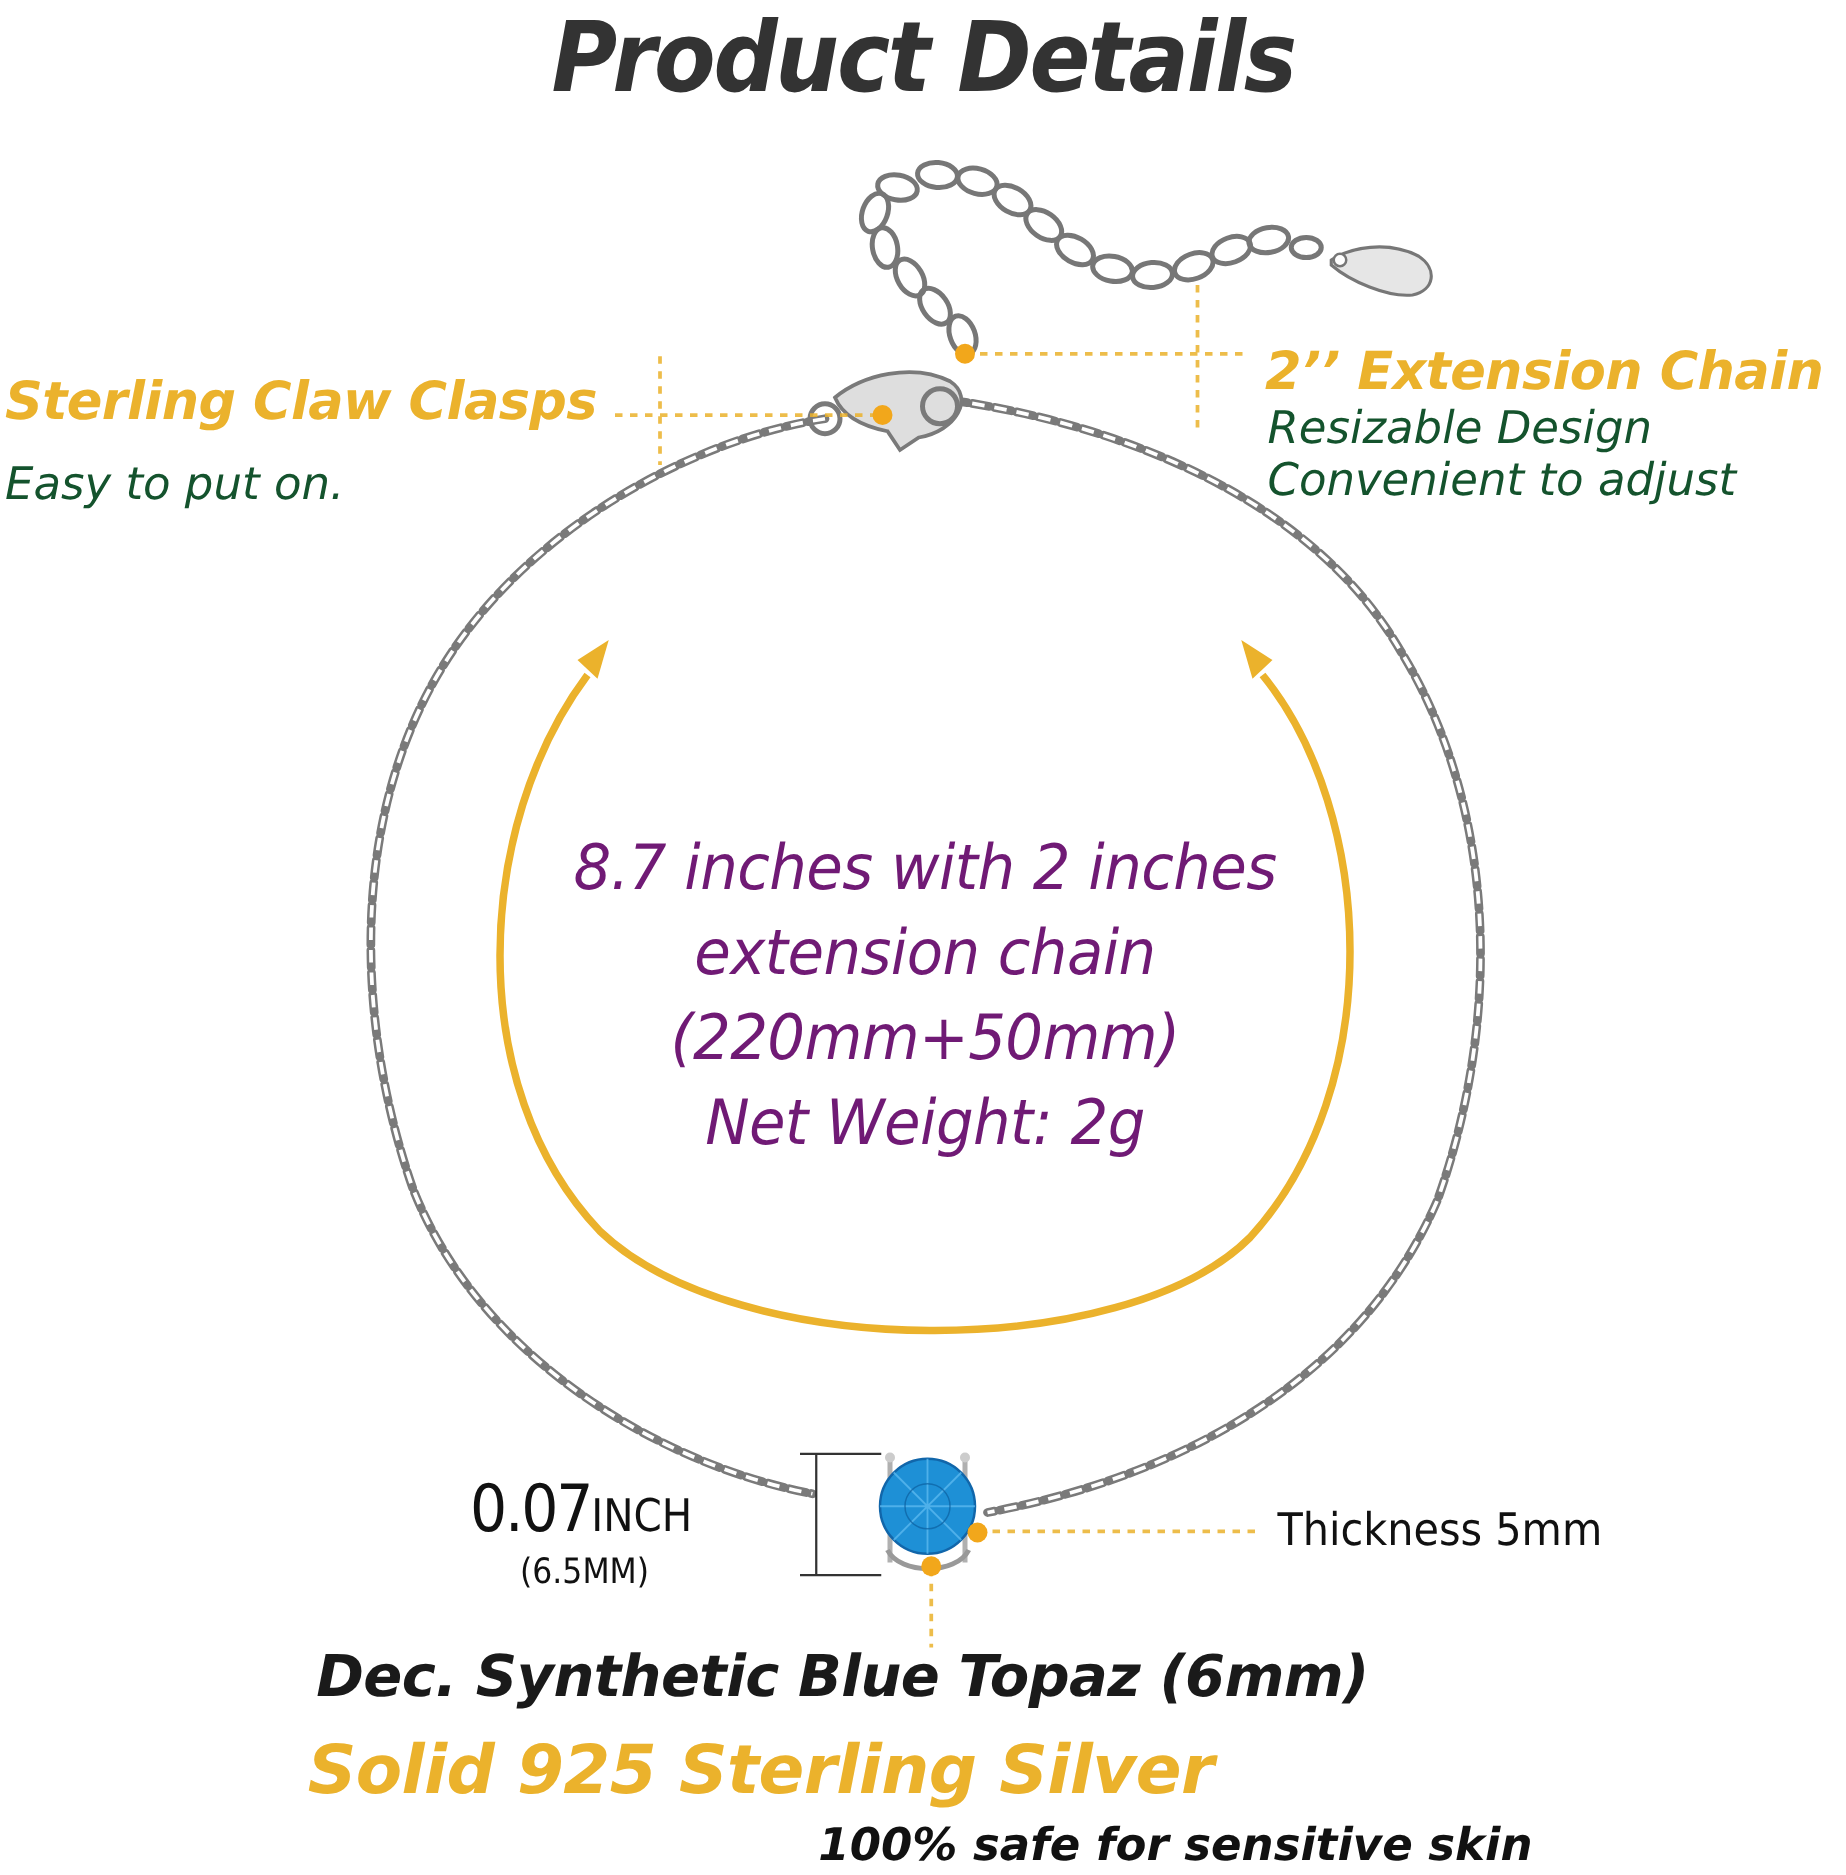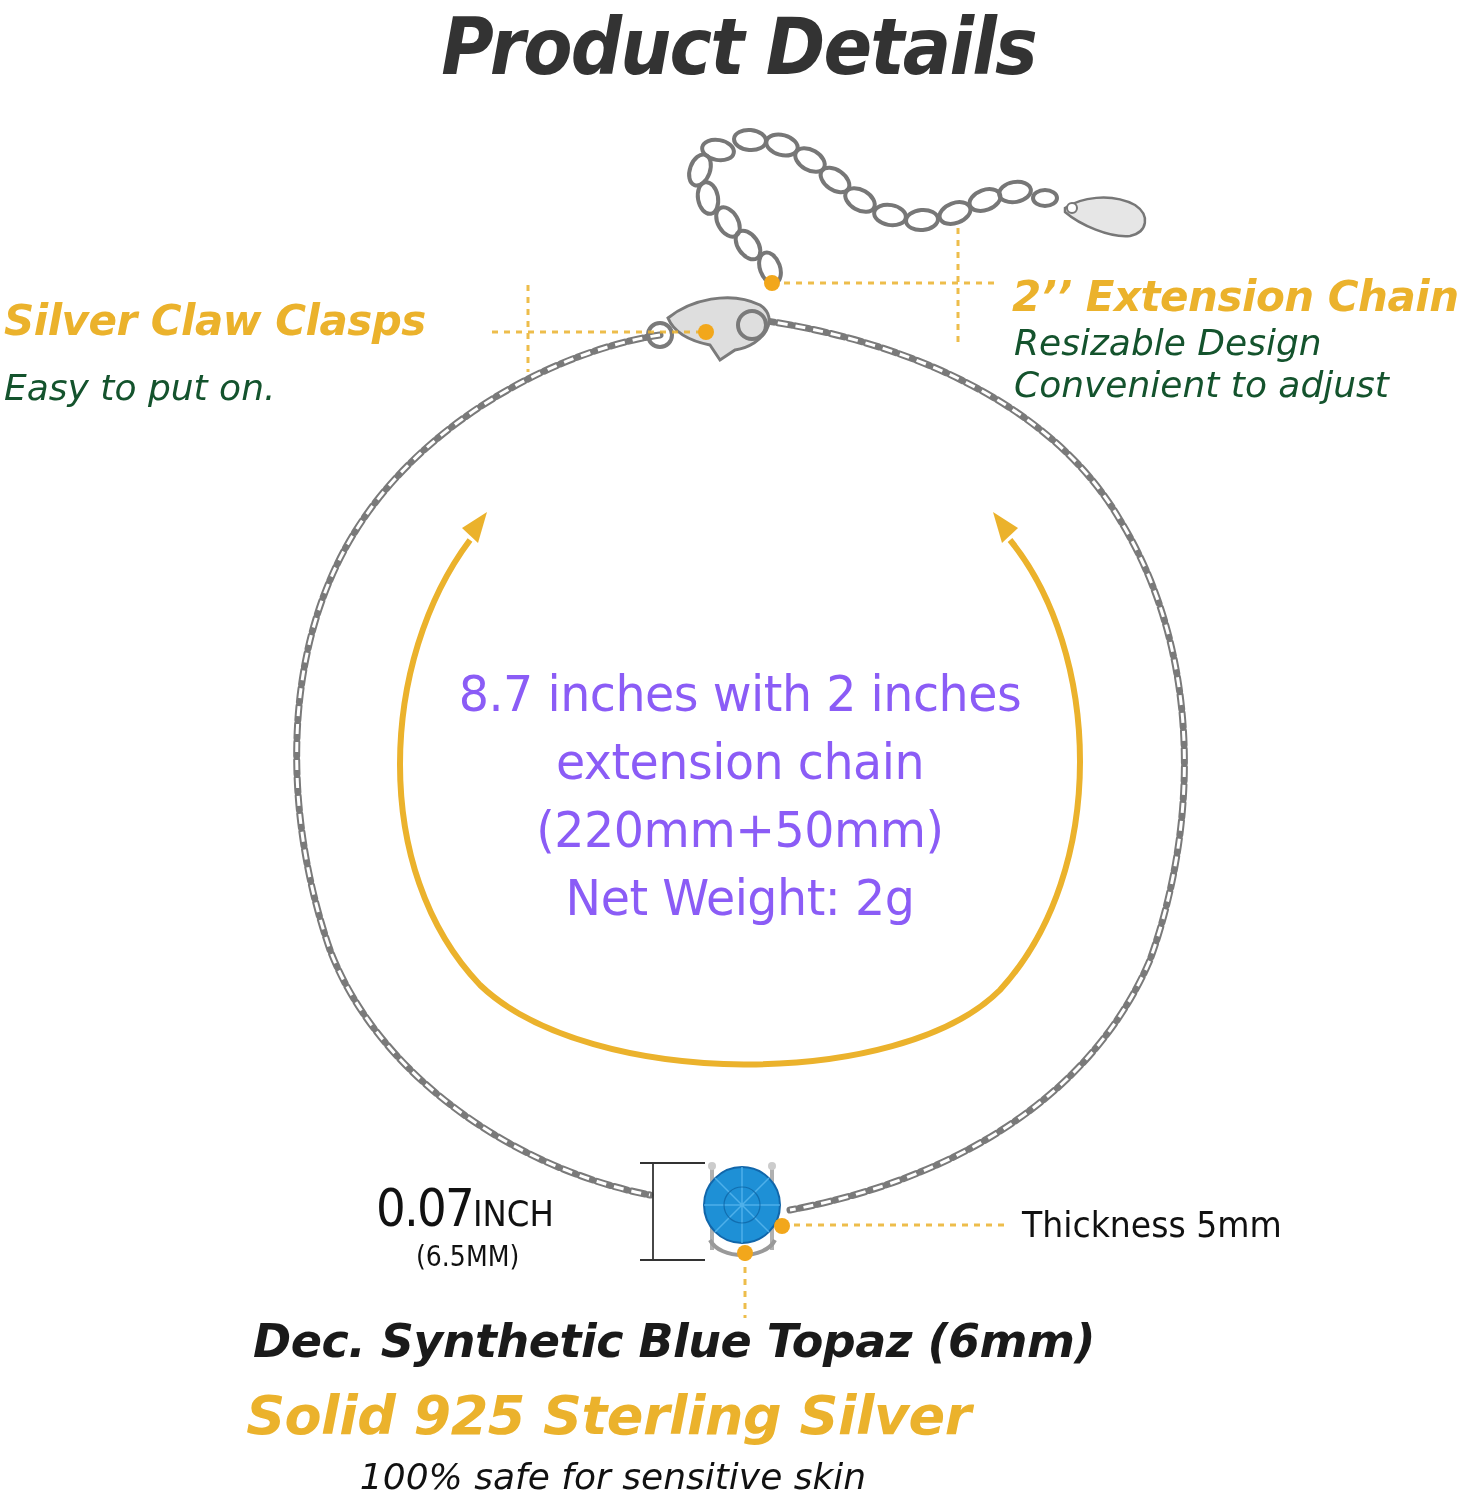--- a/index.html
+++ b/index.html
@@ -16,22 +16,22 @@
       font-family: "DejaVu Sans", sans-serif; font-style: italic; font-weight: bold;
       font-size: 42px; letter-spacing: -0.5px; white-space: nowrap;
     }
     .label-black {
       font-family: "DejaVu Sans", sans-serif; font-style: italic;
       font-size: 36px; color: #14532d; white-space: nowrap; line-height: 42px;
       transform-origin: left top;
     }
     .center-text {
       left: 380px; top: 660px; width: 720px; text-align: center;
-      font-family: "DejaVu Sans", sans-serif; 
-      font-size: 50px; line-height: 68px; color: #8b5cf6; letter-spacing: -0.5px;
+      font-family: "DejaVu Sans", sans-serif; font-style: italic;
+      font-size: 50px; line-height: 68px; color: #701a75; letter-spacing: -0.5px;
     }
     .center-text div { transform: scaleX(0.95); }
     .dim-big {
       font-family: "DejaVu Sans", sans-serif; font-size: 52px; color: #111111;
       white-space: nowrap; letter-spacing: -2px; transform: scaleX(0.9); transform-origin: left top;
     }
     .dim-big .unit { font-size: 36px; letter-spacing: 0; }
     .dim-small {
       font-family: "DejaVu Sans", sans-serif; font-size: 28px; color: #111111;
       white-space: nowrap; transform: scaleX(0.9); transform-origin: left top;
@@ -44,23 +44,23 @@
       left: 0; width: 1348px; text-align: center; top: 1314px;
       font-family: "DejaVu Sans", sans-serif; font-style: italic; font-weight: bold;
       font-size: 46px; color: #1a1a1a; letter-spacing: -0.5px;
     }
     .silver {
       left: 0; width: 1217px; text-align: center; top: 1384px;
       font-family: "DejaVu Sans", sans-serif; font-style: italic; font-weight: bold;
       font-size: 54px; letter-spacing: -0.5px;
     }
     .safe {
-      left: 0; width: 1226px; text-align: center; top: 1456px;
+      left: 0; width: 1226px; text-align: right; top: 1456px;
       font-family: "DejaVu Sans", sans-serif; font-style: italic;
-      font-size: 36px; color: #111111;
+      font-size: 36px; color: #111111; font-weight: bold;
     }
     svg.art { position: absolute; left: 0; top: 0; }
   </style>
 </head>
 <body>
 
 <svg class="art" width="1477" height="1500" viewBox="0 0 1477 1500">
   <defs>
     <pattern id="chainPat" width="14" height="8" patternUnits="userSpaceOnUse">
       <rect x="1" y="1" width="12" height="6" rx="3" ry="3" fill="none" stroke="#6f6f6f" stroke-width="1.2"></rect>
@@ -139,21 +139,21 @@
   <g fill="#F2A71B">
     <circle cx="706" cy="332" r="8"></circle>
     <circle cx="772" cy="283" r="8"></circle>
     <circle cx="782" cy="1226" r="8"></circle>
     <circle cx="745" cy="1253" r="8"></circle>
   </g>
 </svg>
 
 <div class="abs title">Product Details</div>
 
-<div class="abs label-gold gold" style="left:4px; top:296px;">Silver Claw Clasps</div>
+<div class="abs label-gold gold" style="left:4px; top:296px;">Sterling Claw Clasps</div>
 <div class="abs label-black" style="left:4px; top:367px;">Easy to put on.</div>
 
 <div class="abs label-gold gold" style="left:1012px; top:252px;margin-top:20px;">2’’ Extension Chain</div>
 <div class="abs label-black" style="left:1014px; top:322px;">Resizable Design</div>
 <div class="abs label-black" style="left:1014px; top:364px;text-align:right;">Convenient  to adjust</div>
 
 <div class="abs center-text">
   <div>8.7 inches with 2 inches</div>
   <div>extension chain</div>
   <div>(220mm+50mm)</div>

